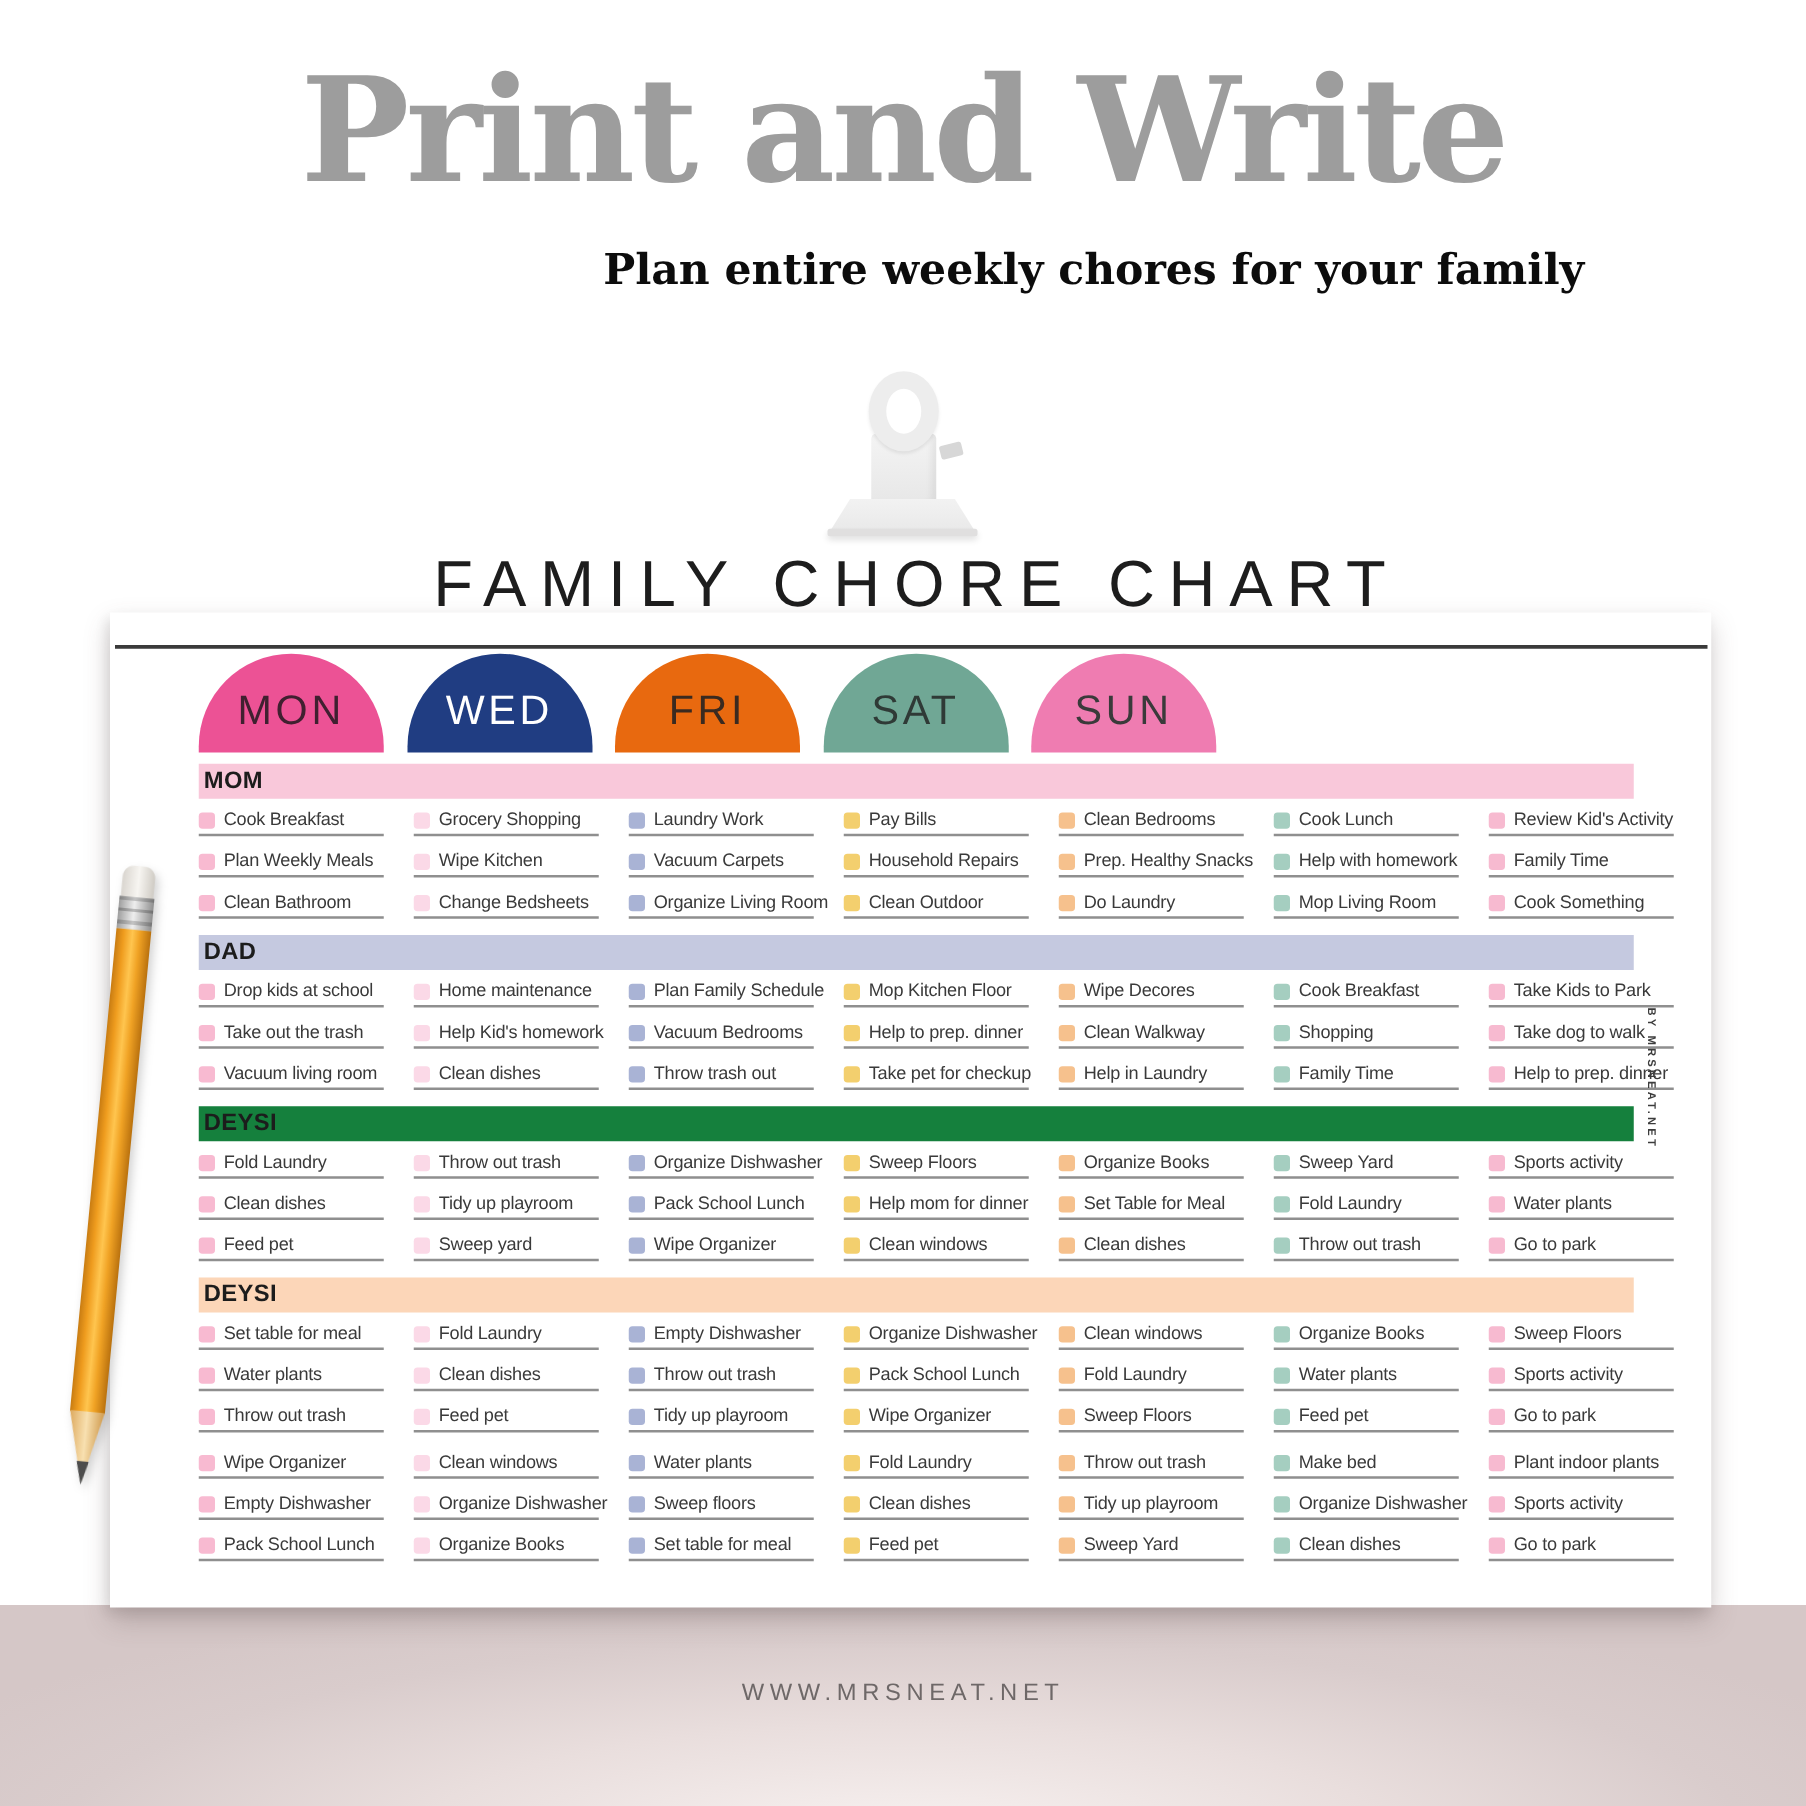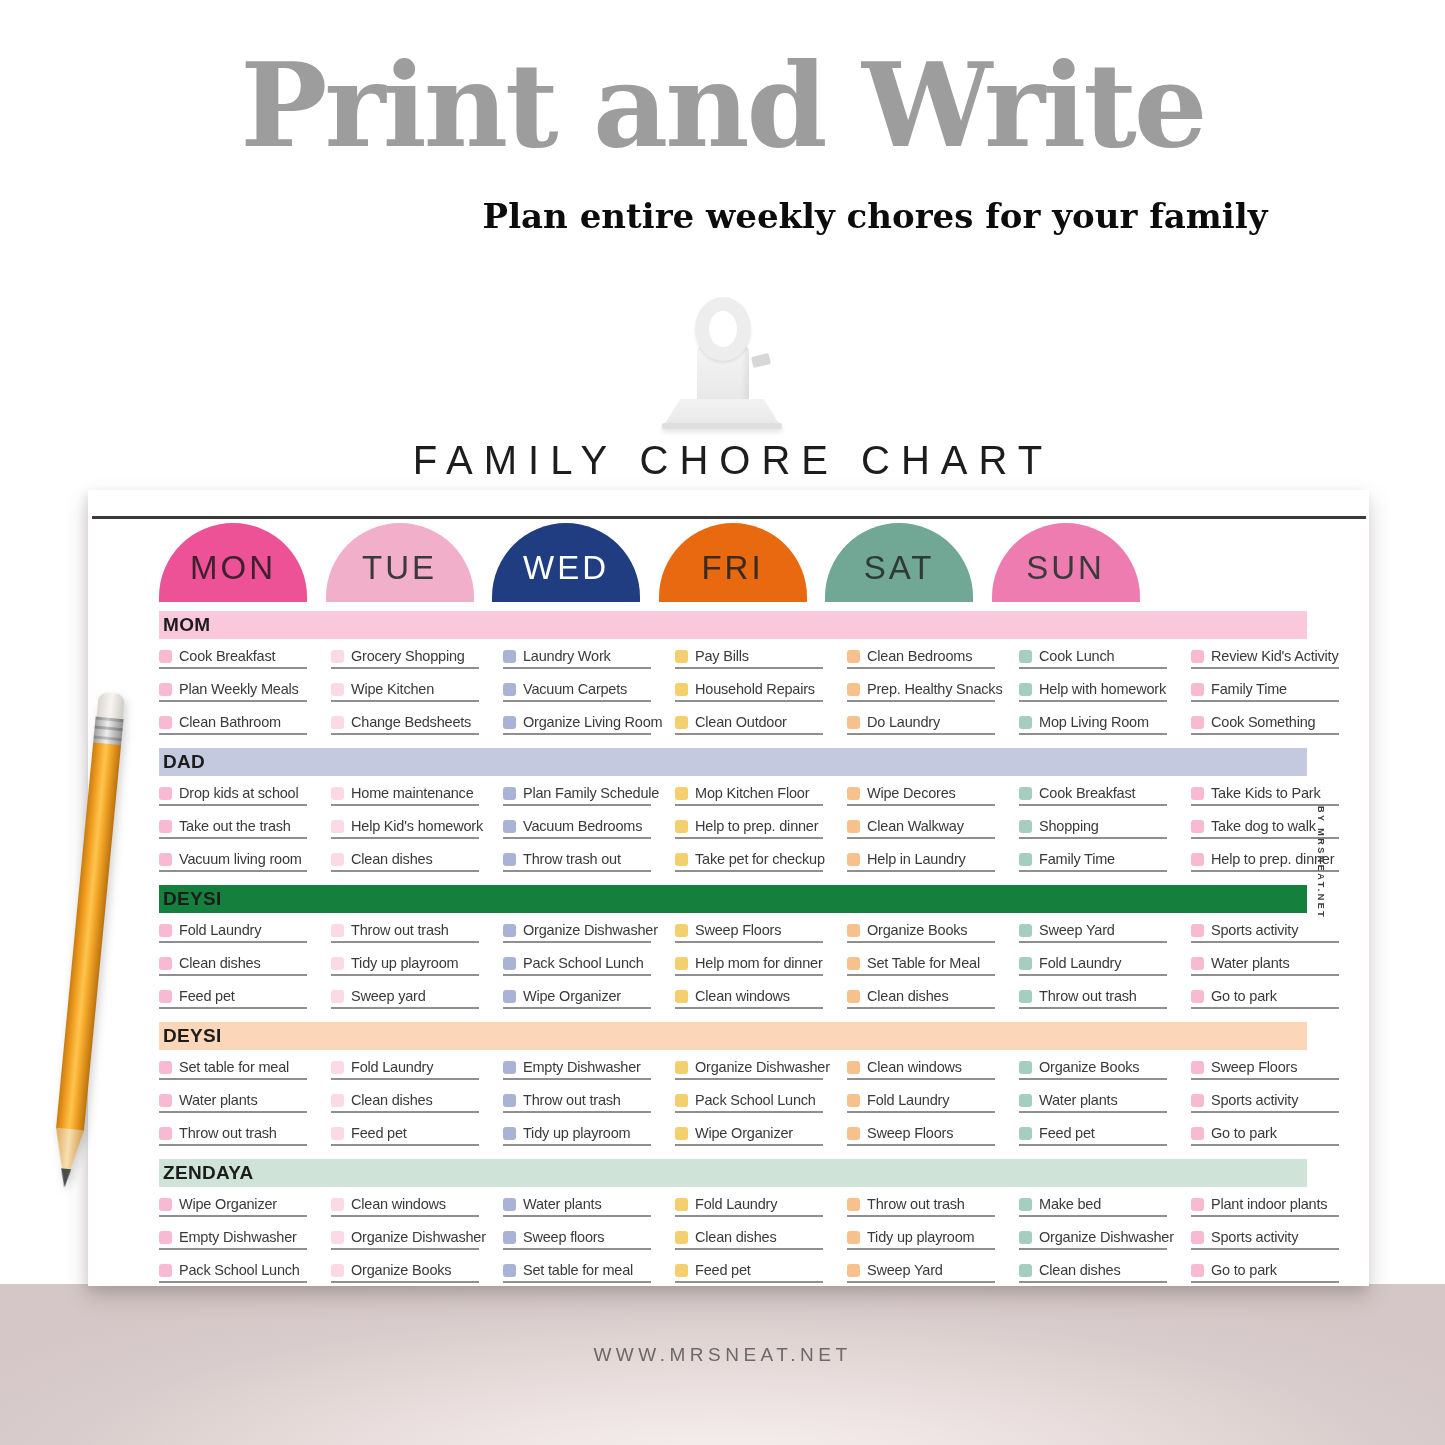--- a/index.html
+++ b/index.html
@@ -43,21 +43,21 @@
     position:absolute;left:2px;top:128px;width:120px;height:6px;
     background:#e0dfdf;border-radius:2px;box-shadow:0 3px 5px rgba(0,0,0,.12);
   }
   
   .paper{
     position:absolute;left:88px;top:490px;width:1281px;height:796px;
     background:#ffffff;box-shadow:0 10px 20px rgba(95,75,75,.28),-3px 4px 9px rgba(0,0,0,.08);
   }
   .chart-title{
     position:absolute;top:438px;left:733px;transform:translateX(-50%);
-    font-size:40px;font-weight:200;letter-spacing:11px;color:#1d1d1d;
+    font-size:52px;font-weight:200;letter-spacing:11px;color:#1d1d1d;
     white-space:nowrap;
   }
   .rule{
     position:absolute;top:516px;left:92px;width:1274px;height:3px;background:#3a3a3a;
   }
   .days-row{
     position:absolute;left:159px;top:523px;width:1148px;height:79px;
     display:grid;grid-template-columns:repeat(7,148px);column-gap:18.5px;
   }
   .day-arch{
@@ -150,21 +150,20 @@
 </div>
 
 <div class="bottom-strip"></div>
 
 <div class="paper"></div>
 <div class="chart-title">FAMILY CHORE CHART</div>
 <div class="rule"></div>
 
 <div class="days-row">
     <div class="day-arch" style="background: rgb(236, 82, 149); color: rgb(64, 32, 48);">MON</div>
-    <div class="day-arch" style="background: rgb(242, 175, 202); color: rgb(58, 58, 58);">TUE</div>
     <div class="day-arch" style="background: rgb(32, 61, 130); color: rgb(255, 255, 255);">WED</div>
     <div class="day-arch" style="background: rgb(232, 105, 15); color: rgb(58, 42, 32);">FRI</div>
     <div class="day-arch" style="background: rgb(112, 167, 149); color: rgb(47, 58, 54);">SAT</div>
     <div class="day-arch" style="background: rgb(239, 124, 177); color: rgb(58, 58, 58);">SUN</div>
   </div>
 
 <div class="chart-body">
     <div class="section">
       <div class="band" style="background: rgb(249, 200, 218);">
         <span class="member-name">MOM</span>
@@ -523,23 +522,20 @@
           <span class="cb" style="background: rgb(165, 206, 192);"></span>
           <span class="lbl">Feed pet</span>
         </div>
         <div class="cell">
           <span class="cb" style="background: rgb(247, 186, 208);"></span>
           <span class="lbl">Go to park</span>
         </div>
       </div>
     </div>
     <div class="section">
-      <div class="band" style="background: rgb(207, 227, 217);">
-        <span class="member-name">ZENDAYA</span>
-      </div>
       <div class="grid">
         <div class="cell">
           <span class="cb" style="background: rgb(248, 186, 209);"></span>
           <span class="lbl">Wipe Organizer</span>
         </div>
         <div class="cell">
           <span class="cb" style="background: rgb(251, 217, 231);"></span>
           <span class="lbl">Clean windows</span>
         </div>
         <div class="cell">

